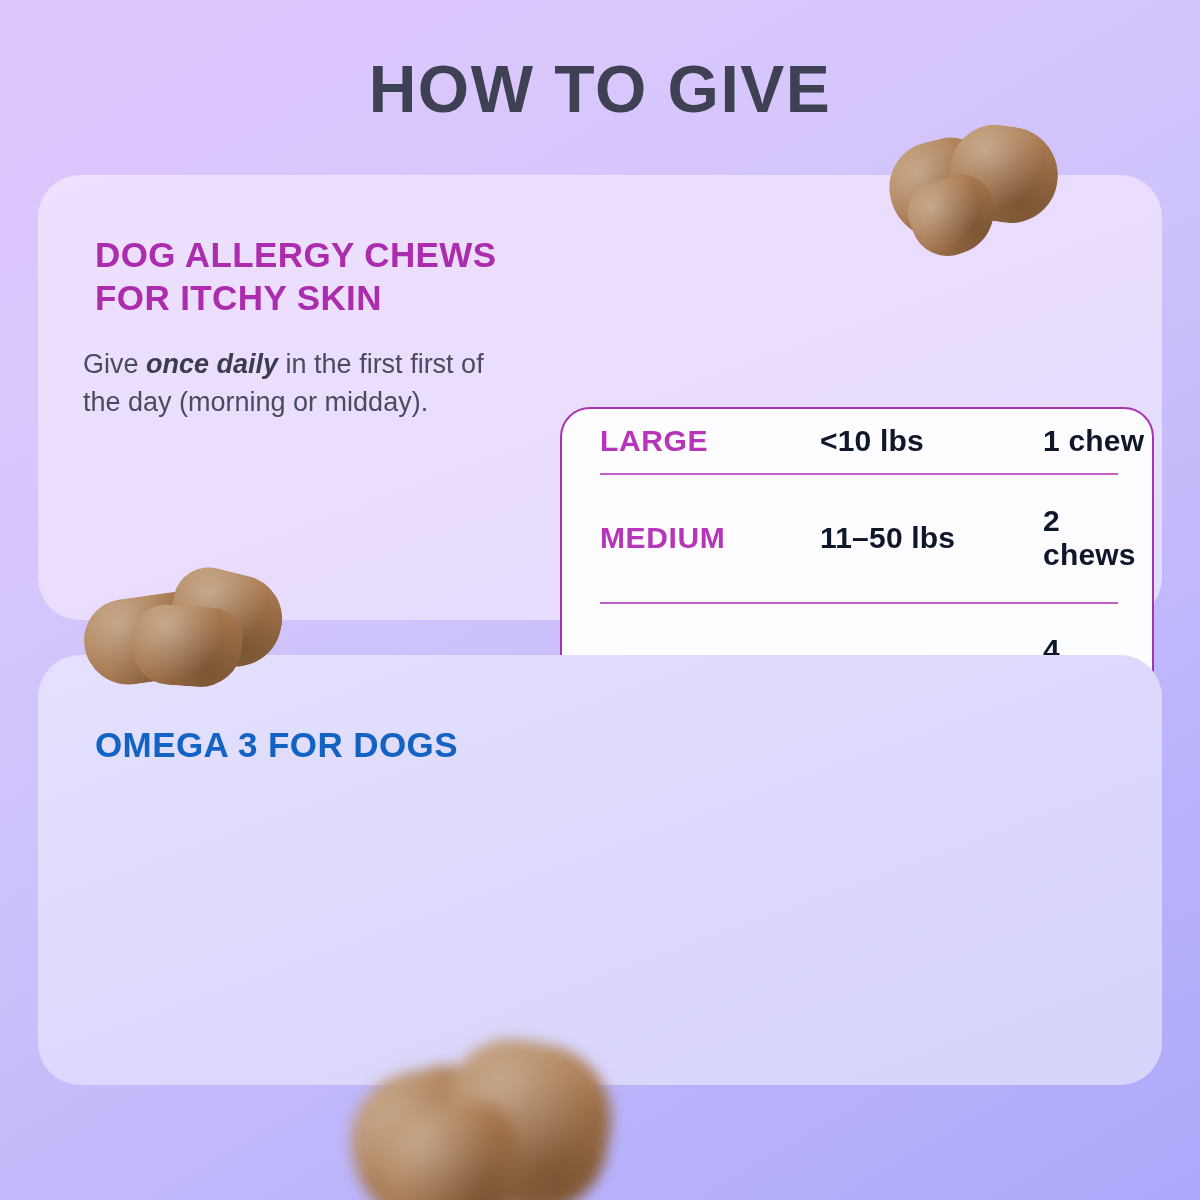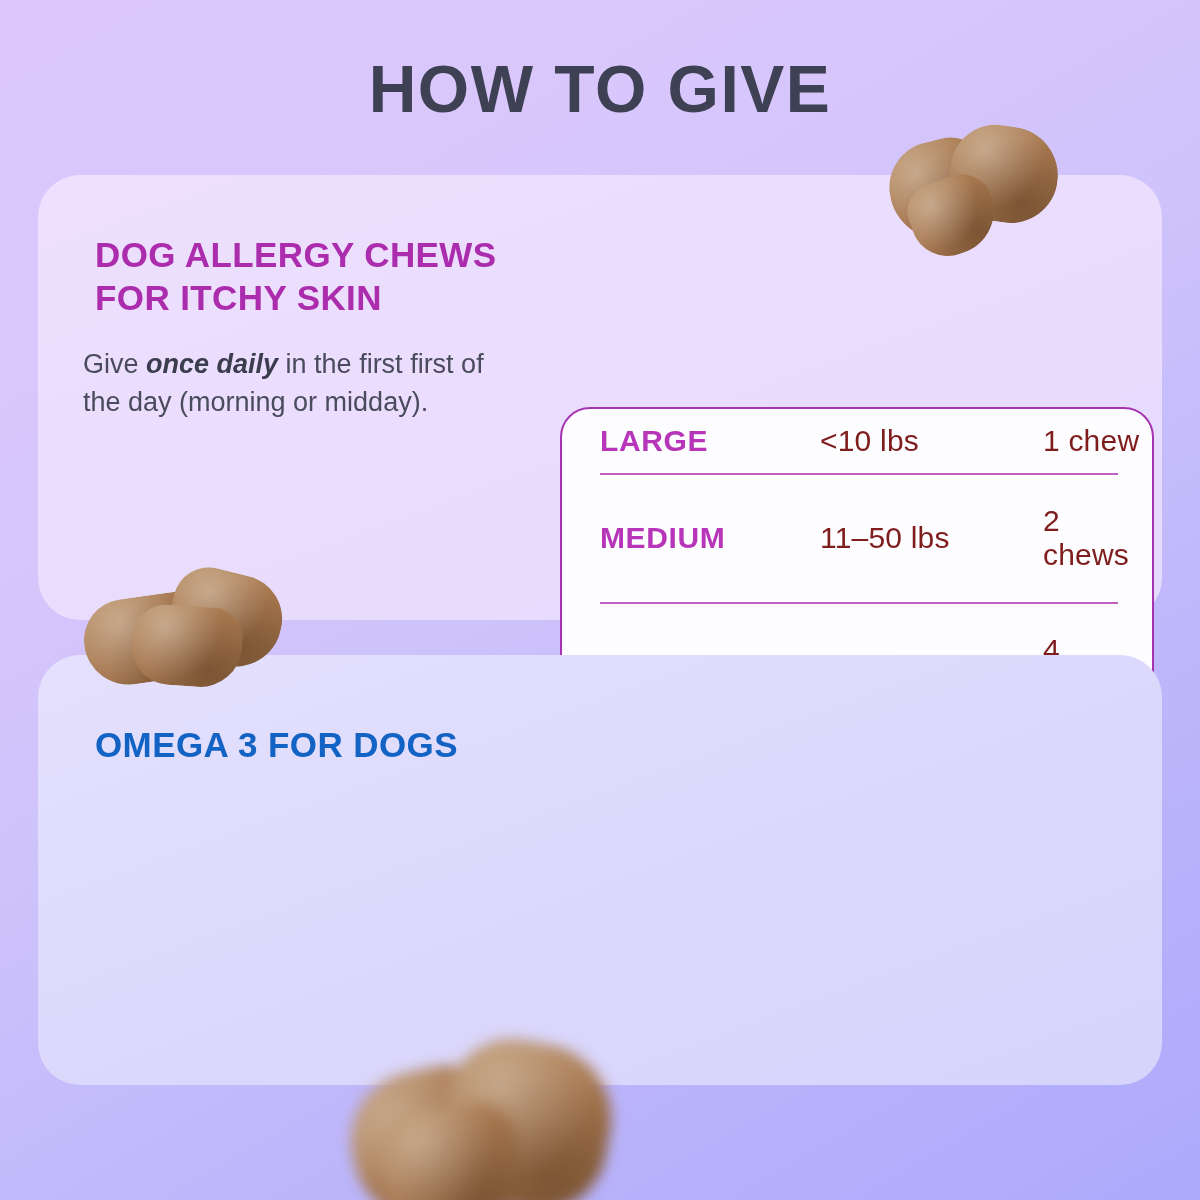--- a/index.html
+++ b/index.html
@@ -106,22 +106,22 @@
   .dose-table {
     width: 100%;
     height: 100%;
     border-collapse: collapse;
     table-layout: fixed;
   }
   .dose-table td {
     padding: 0 0 0 38px;
     vertical-align: middle;
     font-size: 30px;
-    font-weight: 400;
-    color: #7f1d1d;
+    font-weight: 700;
+    color: #0f172a;
     letter-spacing: 0.2px;
   }
   .dose-table td.c-size {
     width: 210px;
     font-weight: 600;
     letter-spacing: 0.6px;
   }
   .dose-table td.c-weight { width: 205px; padding-left: 10px; }
   .dose-table td.c-dose { padding-left: 18px; }
 

